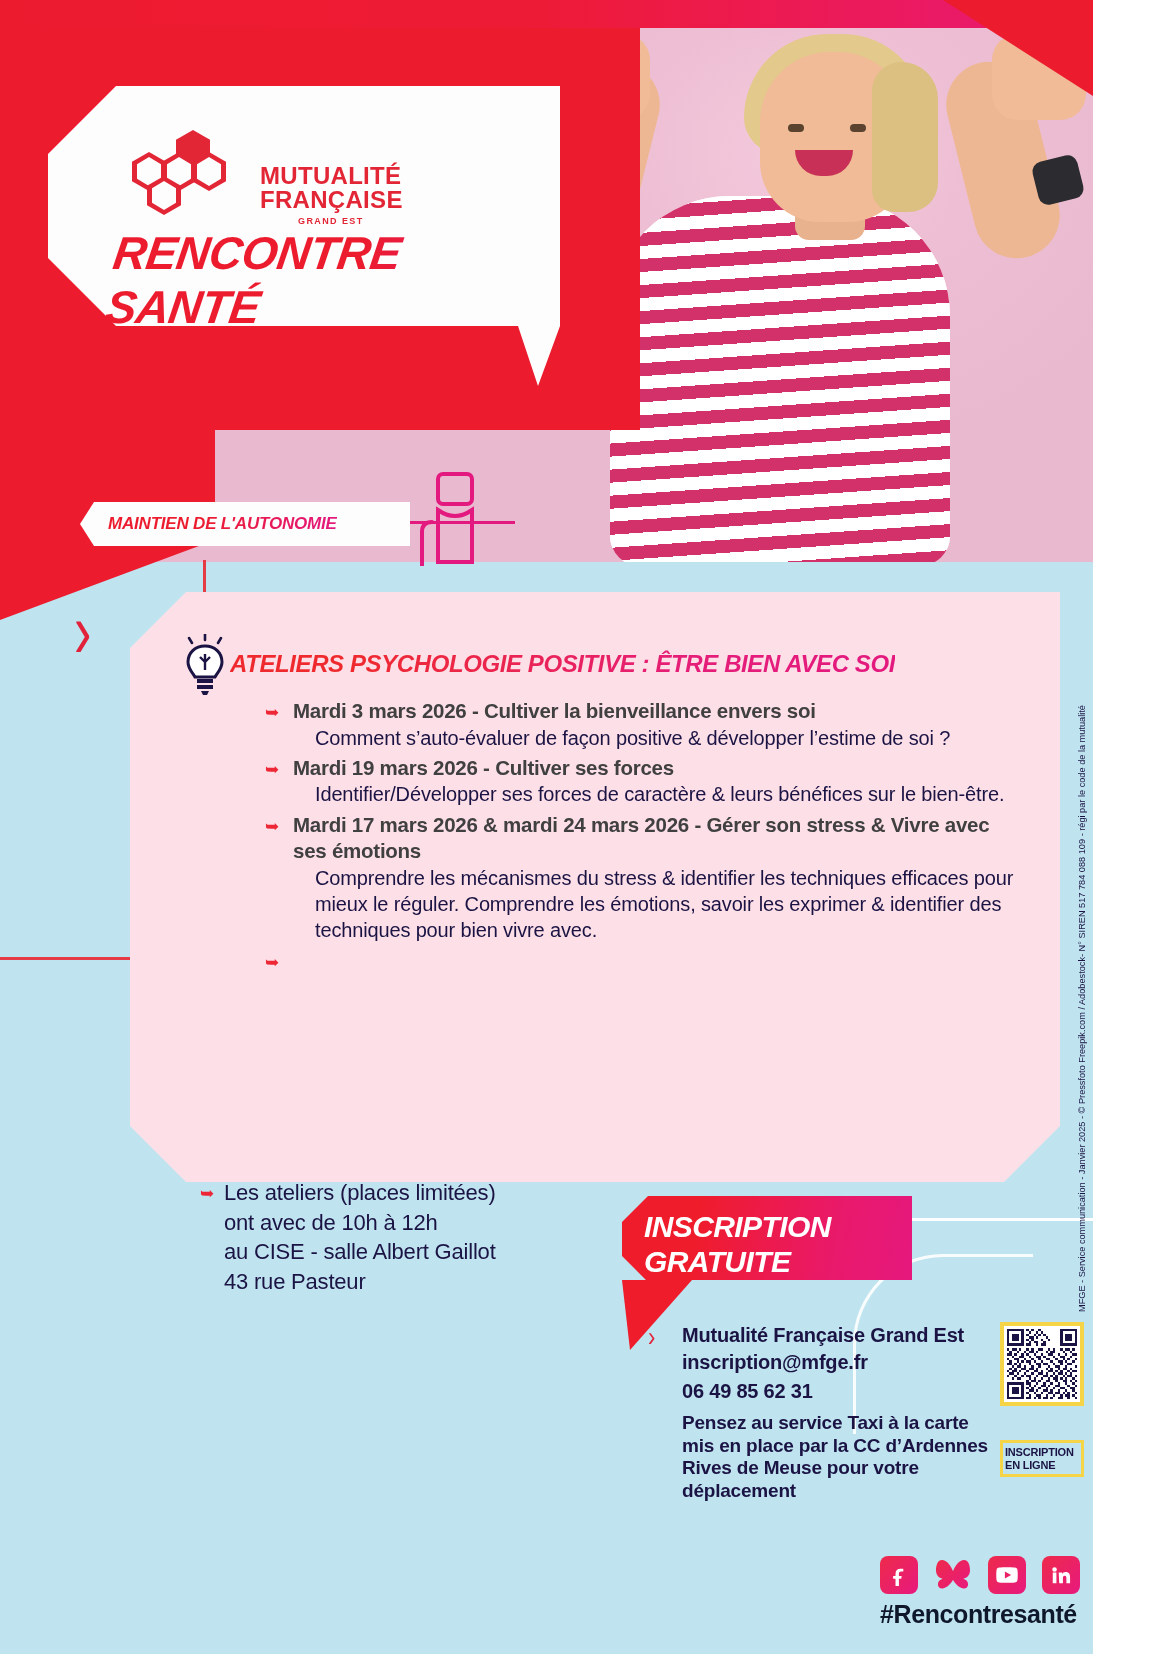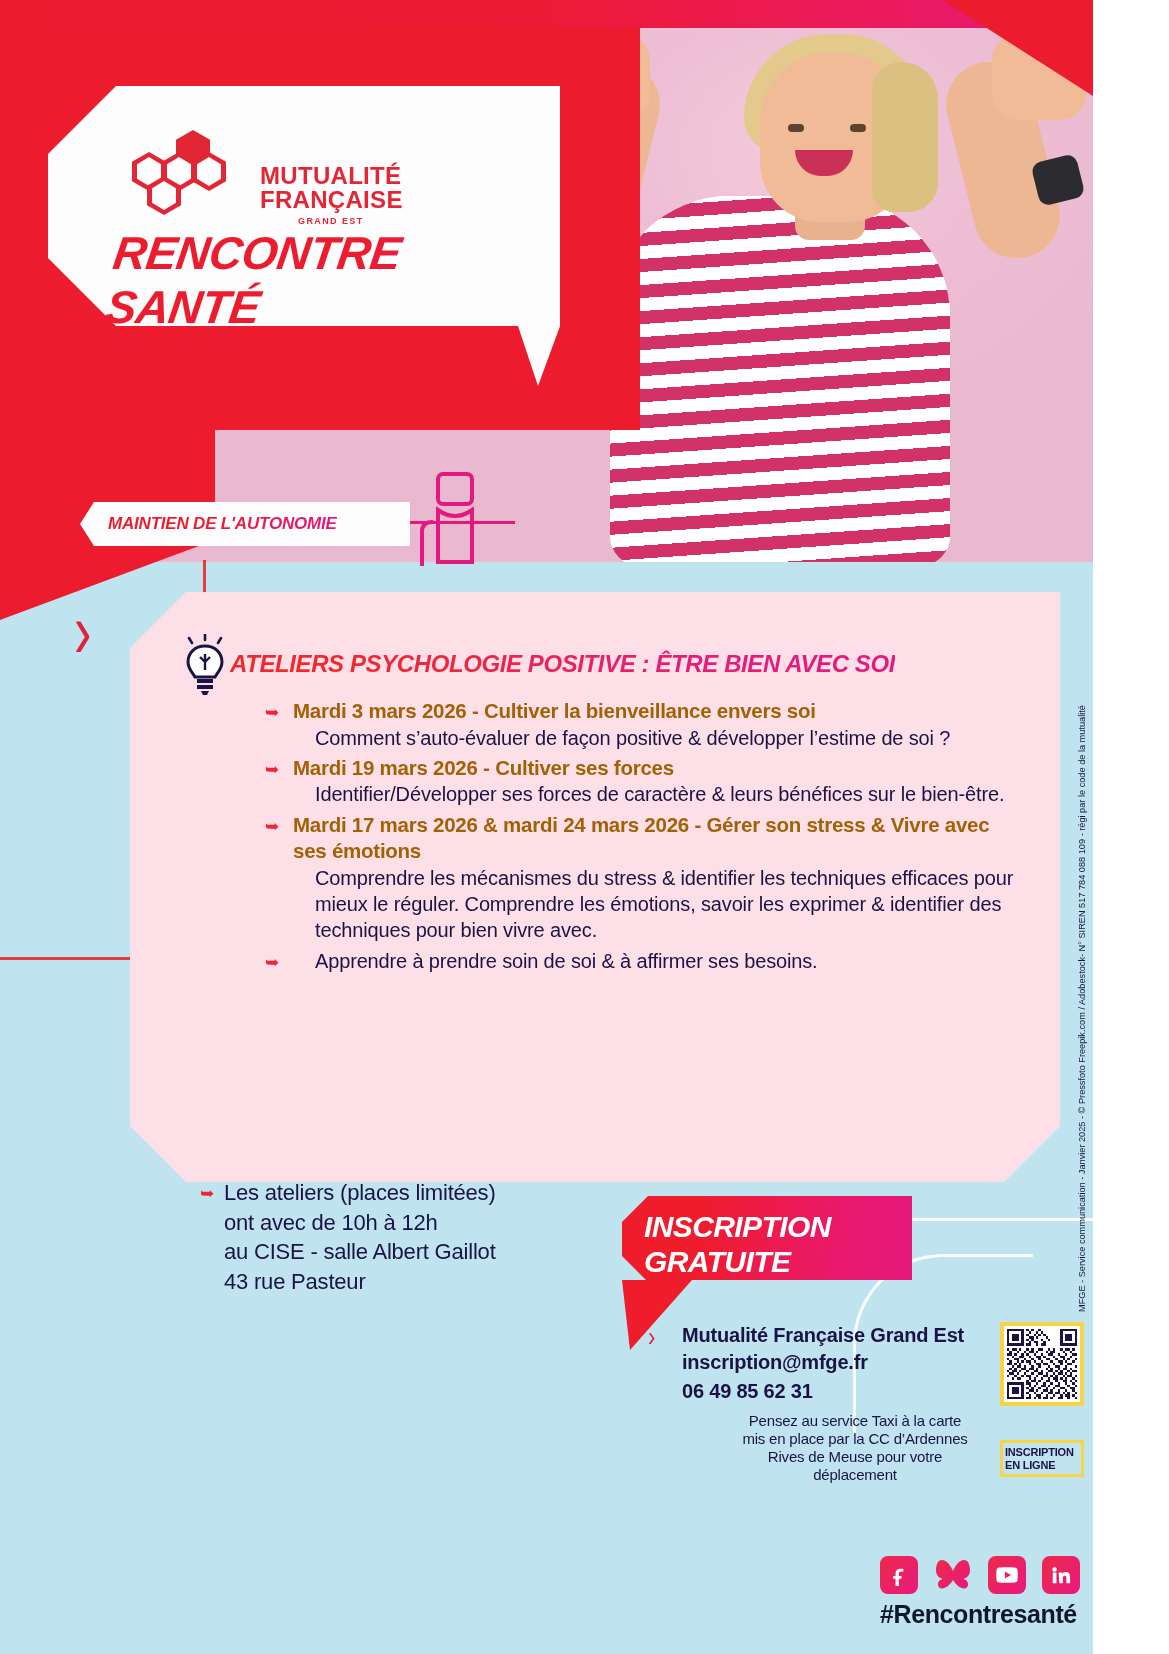--- a/index.html
+++ b/index.html
@@ -202,21 +202,21 @@
   }
 
   .sessions { position:absolute; left:265px; top:698px; width:750px; }
   .session { position:relative; padding-left:28px; margin-bottom:4px; }
   .session .arrow {
     position:absolute; left:0; top:6px;
     color:#ee2737; font-size:17px; line-height:1;
     transform: rotate(0deg);
   }
   .session .s-title {
-    color:#a16207; font-size:20.5px; font-weight:800; line-height:1.30;
+    color:#404040; font-size:20.5px; font-weight:800; line-height:1.30;
     letter-spacing:-.25px;
   }
   .session .s-desc {
     color:#1a1344; font-size:20px; font-weight:400; line-height:1.31;
     letter-spacing:-.15px; margin-left:22px;
   }
 
   
   .practical {
     position:absolute; left:200px; top:1178px; width:420px;
@@ -256,21 +256,21 @@
   .contact .chev {
     position:absolute; left:0; top:4px; color:#e1223a; font-size:22px; line-height:1;
     font-weight:300; transform: scaleY(1.25);
   }
   .contact .c-line {
     margin-left:34px; color:#1a1344; letter-spacing:-.2px;
   }
   .c-org   { font-size:20px; font-weight:700; line-height:1.30; }
   .c-mail  { font-size:20px; font-weight:700; line-height:1.45; }
   .c-phone { font-size:20px; font-weight:700; line-height:1.45; }
-  .c-note  { font-size:15px; font-weight:400; line-height:1.19; margin-top:6px;text-align:center; }
+  .c-note  { font-size:19px; font-weight:700; line-height:1.19; margin-top:6px; }
 
   
   .qr-box {
     position:absolute; left:1000px; top:1322px;
     width:84px; height:84px; background:#ffffff;
     border:4px solid #f5d547; padding:3px;
   }
   .qr-box svg { display:block; width:100%; height:100%; }
   .qr-label {
     position:absolute; left:1000px; top:1440px;
@@ -386,21 +386,20 @@
       <div class="s-title">Mardi 19 mars 2026 - Cultiver ses forces</div>
       <div class="s-desc">Identifier/Développer ses forces de caractère &amp; leurs bénéfices sur le bien-être.</div>
     </div>
     <div class="session">
       <span class="arrow">➥</span>
       <div class="s-title">Mardi 17 mars 2026  &amp; mardi 24 mars 2026 - Gérer son stress &amp; Vivre avec ses émotions</div>
       <div class="s-desc">Comprendre les mécanismes du stress &amp; identifier les techniques efficaces pour mieux le réguler. Comprendre les émotions, savoir les exprimer &amp; identifier des techniques pour bien vivre avec.</div>
     </div>
     <div class="session">
       <span class="arrow">➥</span>
-      <div class="s-desc">Apprendre à prendre soin de soi &amp; à affirmer ses besoins.</div>
     </div>
   </div>
 
   <div class="practical">
     <span class="arrow">➥</span>
     <div class="pr-text">
       <div>Les ateliers (places limitées)</div>
       <div>ont avec de 10h à 12h</div>
       <div>au CISE - salle Albert Gaillot</div>
       <div>43 rue Pasteur</div>

